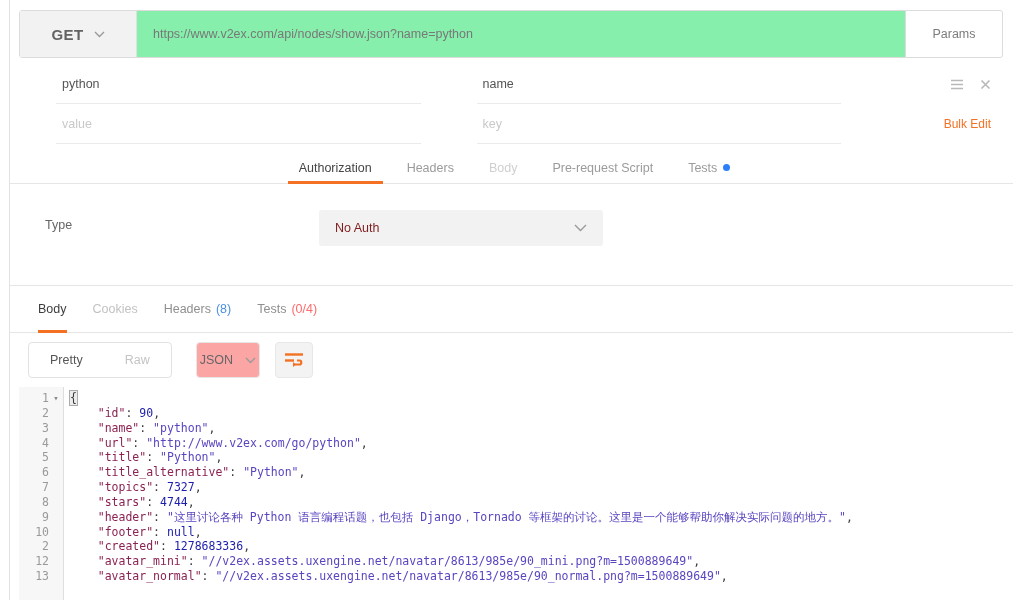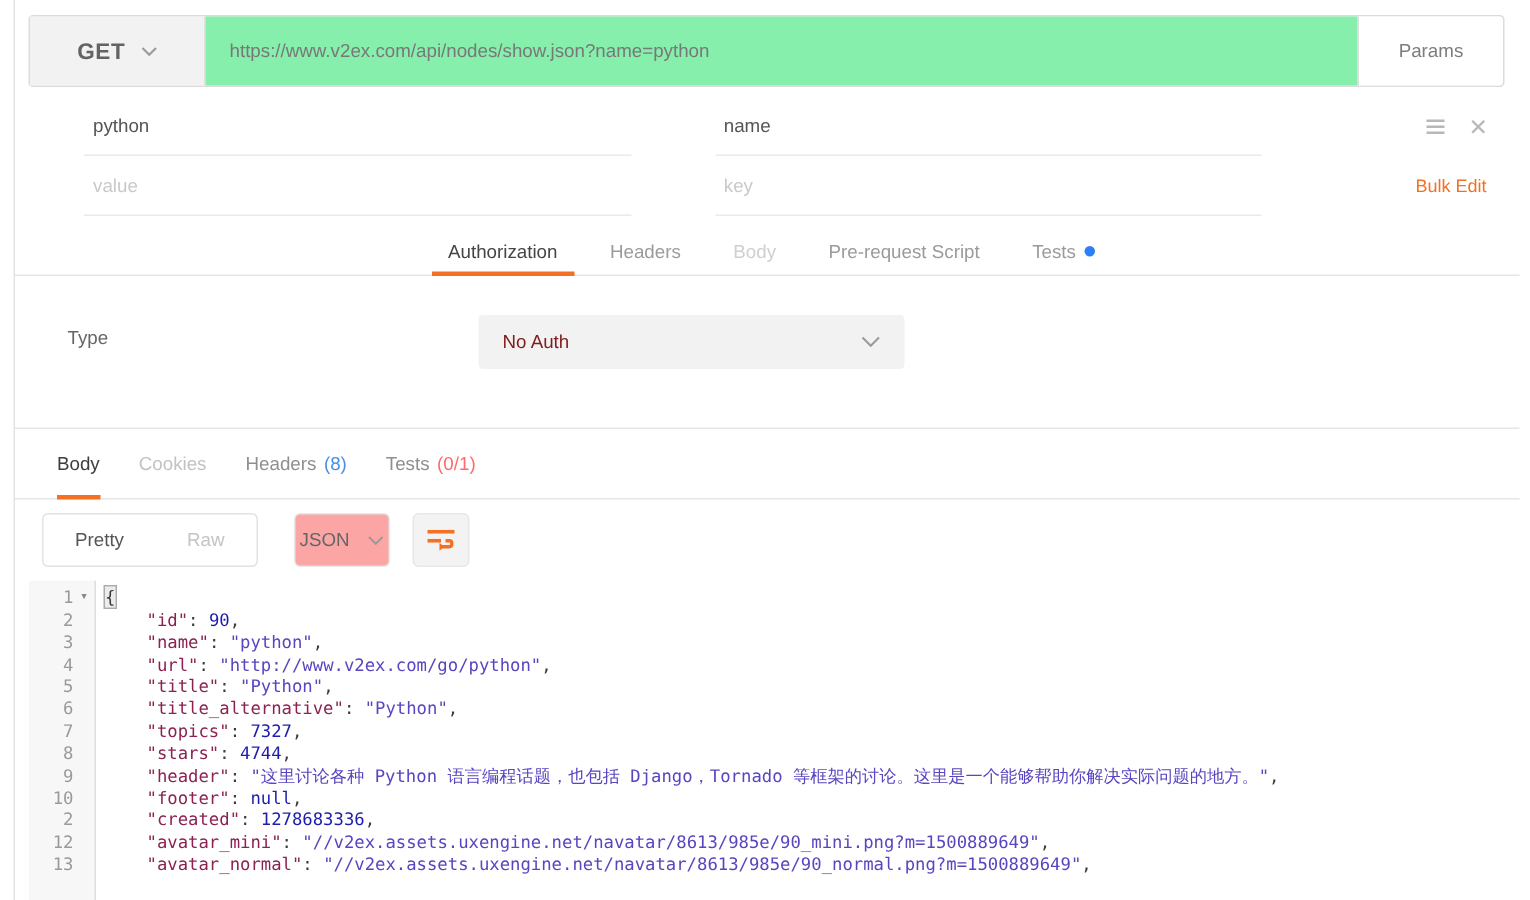--- a/index.html
+++ b/index.html
@@ -158,21 +158,21 @@
         </div>
         <div class="stab dimmed">
           <span>Cookies</span>
         </div>
         <div class="stab">
           <span>Headers</span>
           <span class="count" style="color: rgb(74, 144, 226);">(8)</span>
         </div>
         <div class="stab">
           <span>Tests</span>
-          <span class="count" style="color: rgb(253, 107, 107);">(0/1)</span>
+          <span class="count" style="color: rgb(253, 107, 107);">(0/4)</span>
         </div>
       </div>
 
     <div class="toolbar">
       <div class="seg-group">
           <div class="seg active">Pretty</div>
           <div class="seg">Raw</div>
         </div>
       <div class="lang-select">
         <span>JSON</span>

